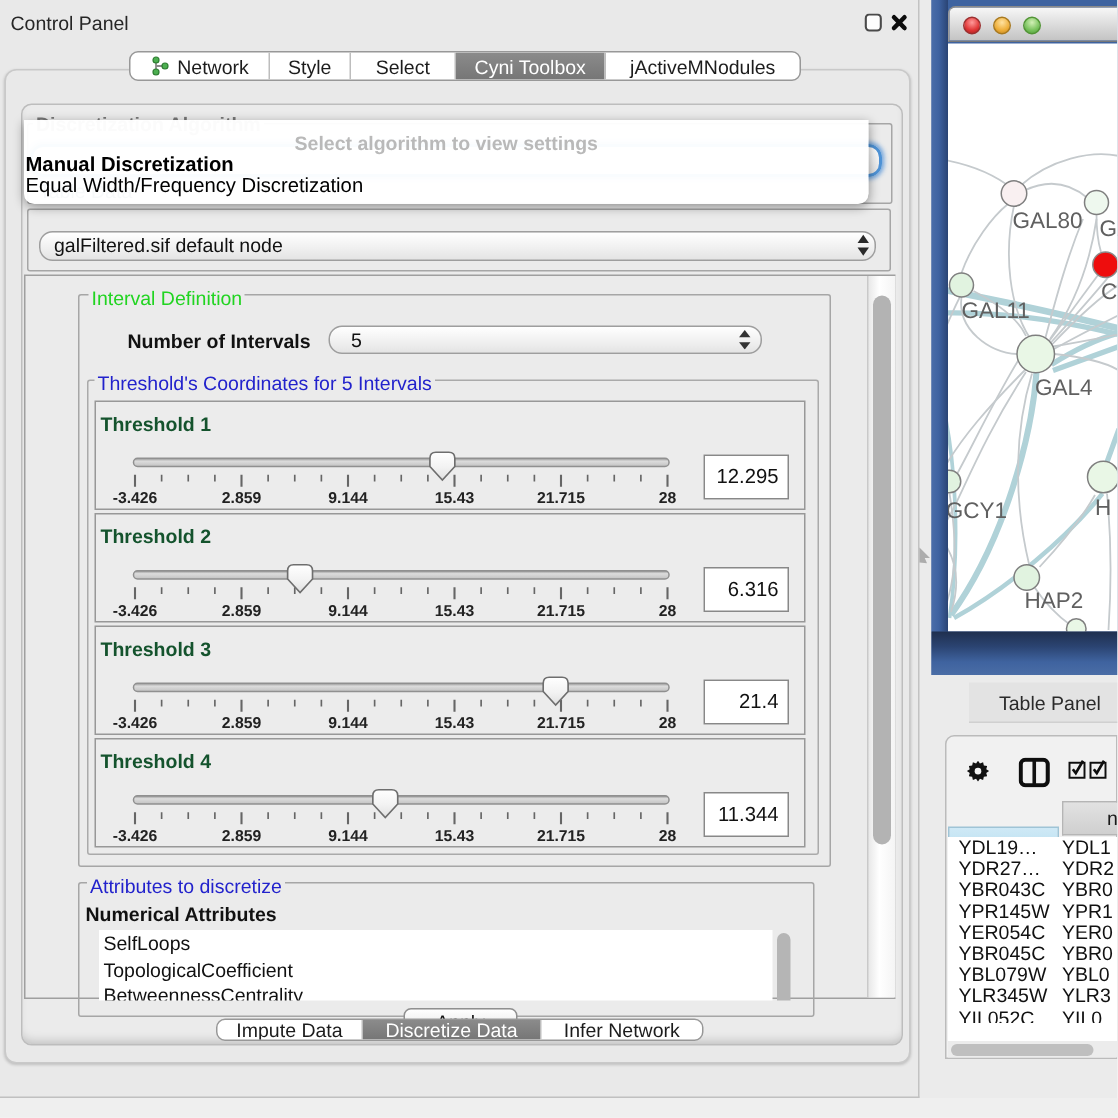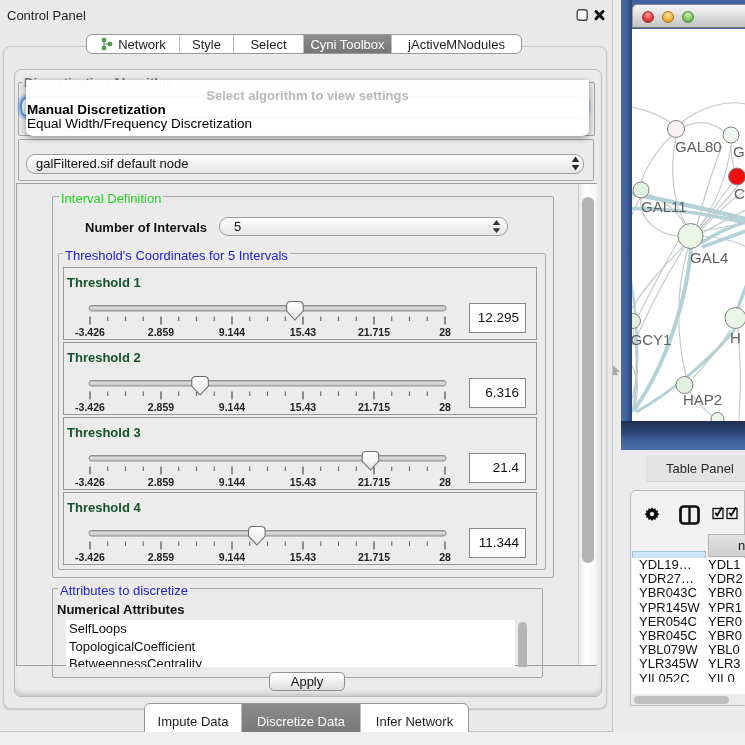--- a/index.html
+++ b/index.html
@@ -60,30 +60,30 @@
   
   #attrlist { position:absolute; background:#fff; font-size:13px; color:#111; overflow:hidden; }
   #attrlist div { height:17.5px; line-height:17.5px; }
 
   button.apply { position:absolute; left:269px; top:672px; width:76px; height:19px;
                  background:linear-gradient(#ffffff,#eeeeee 55%,#dddddd); border:1px solid #8f8f8f;
                  border-radius:5px; font-size:13px; color:#111;
                  font-family:"Liberation Sans",sans-serif; }
 
   
-  #popup { position:absolute; left:26px; top:80px; width:563px; height:56px;
+  #popup { position:absolute; left:16px; top:80px; width:563px; height:56px;
            background:rgba(255,255,255,0.97); border-radius:0 0 7px 7px;
            box-shadow:0 2px 7px rgba(0,0,0,0.4); }
   #popup .hint { position:absolute; left:0; top:8px; width:100%; text-align:center;
                  color:#b9b9b9; font-size:13px; font-weight:bold; }
   #popup .it1 { position:absolute; left:1px; top:22px; font-size:13.5px; font-weight:bold; color:#000; }
   #popup .it2 { position:absolute; left:1px; top:36px; font-size:13.5px; color:#000; }
 
   
-  #btabs { left:144px; top:703px; height:37px; }
+  #btabs { left:144px; top:679px; height:15px; }
 
   
   #bluebg { position:absolute; left:621px; top:0; width:124px; height:450px;
             background:#3e63a0; }
   #bluecol { position:absolute; left:621px; top:0; width:11px; height:421px;
             background:linear-gradient(90deg,#4a6da9,#3e62a0 45%,#2a4474 100%); }
   #nettb { position:absolute; left:632px; top:4px; width:113px; height:24px;
            background:linear-gradient(#f7f7f7,#c3c3c3); border-top-left-radius:5px;
            border-top:1px solid #8a8a8a; border-left:1px solid #9a9a9a;
            border-bottom:1px solid #777; }
@@ -129,21 +129,21 @@
     <div class="tabbar" style="left:86px; top:34px;">
       <div class="seg" style="width:92px">
         <svg width="13" height="14" viewBox="0 0 13 14" style="margin-right:5px">
           <path d="M4 3 V11 M4 7 H9" stroke="#8a8a8a" stroke-width="1.2" fill="none"></path>
           <circle cx="4" cy="3" r="2" fill="#4caf50" stroke="#2e7d32" stroke-width="0.8"></circle>
           <circle cx="4" cy="11" r="2" fill="#4caf50" stroke="#2e7d32" stroke-width="0.8"></circle>
           <circle cx="10" cy="7" r="2" fill="#4caf50" stroke="#2e7d32" stroke-width="0.8"></circle>
         </svg>Network</div>
       <div class="seg" style="width:54px">Style</div>
       <div class="seg" style="width:70px">Select</div>
-      <div class="seg sel" style="width:88px">Cyni Toolbox</div>
+      <div class="seg sel" style="width:100px">Cyni Toolbox</div>
       <div class="seg" style="width:130px">jActiveMNodules</div>
     </div>
 
     <div class="grp" style="left:18px; top:82px; width:577px; height:54px;"></div>
     <div class="grplab" style="left:22px; top:75px; font-weight:bold; color:#777;">Discretization Algorithm</div>
     <div class="combo" style="left:20px; top:96px; width:568px; height:22px;
          box-shadow:0 0 3px 1.5px rgba(96,155,218,0.85); border:2px solid #4f93d6;"></div>
 
     <div class="grp" style="left:18px; top:139px; width:576px; height:42px;"></div>
     <div class="grplab" style="left:24px; top:120px; color:#0c4a6e;">Table Data</div>

